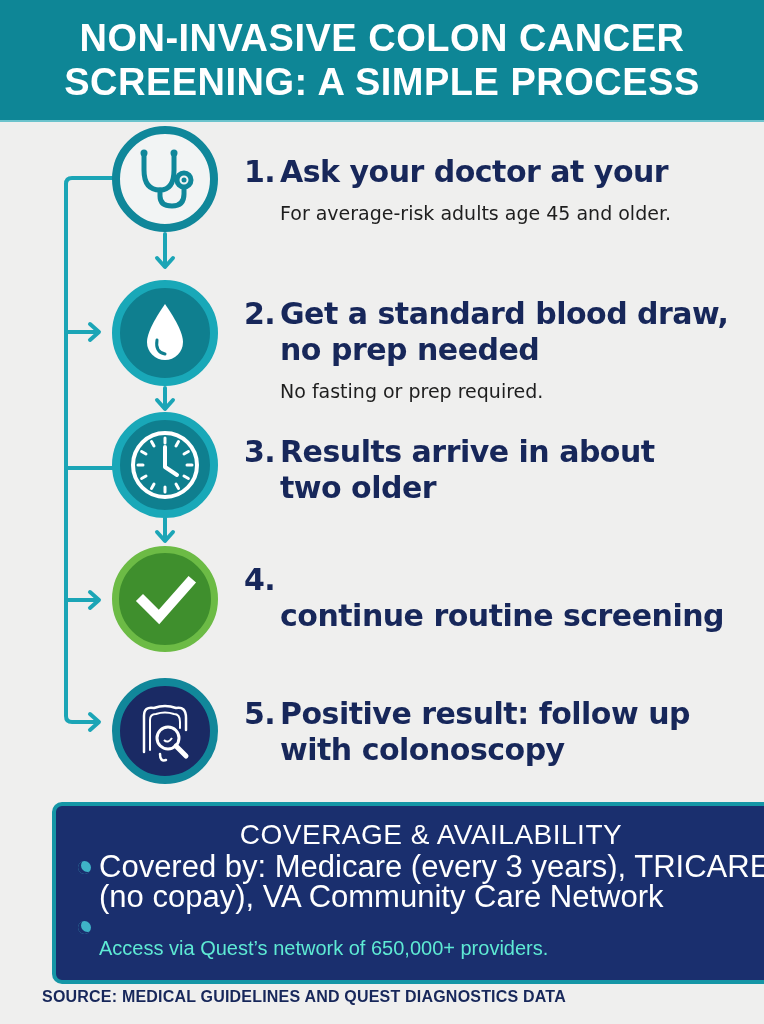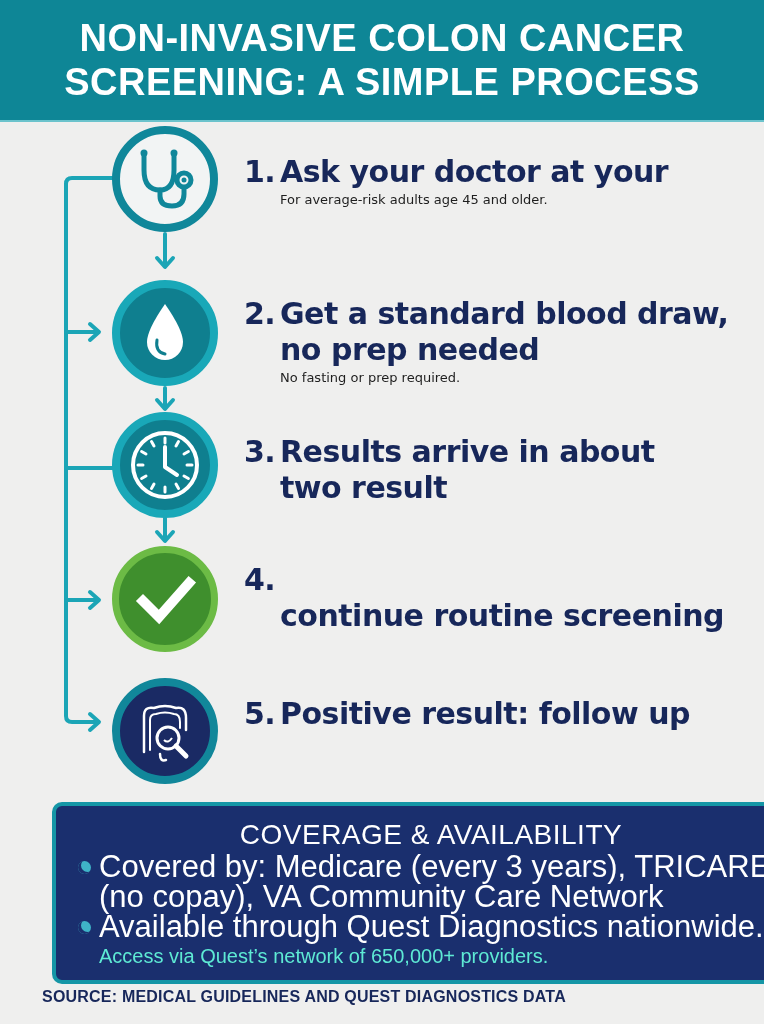--- a/index.html
+++ b/index.html
@@ -25,21 +25,21 @@
     position: absolute; width: 106px; height: 106px; border-radius: 50%;
     display: flex; align-items: center; justify-content: center;
   }
   .step-text { position: absolute; left: 244px; color: #17275a; }
   .step-title {
     display: flex; font-weight: bold; font-size: 30px; line-height: 36px;
     font-family: "DejaVu Sans", sans-serif; letter-spacing: -0.5px;
   }
   .step-num { width: 36px; flex-shrink: 0; }
   .step-sub {
-    margin-left: 36px; margin-top: 2px; font-size: 13px; color: #1e1e1e;
+    margin-left: 36px; margin-top: 12px; font-size: 19px; color: #1e1e1e;
     font-family: "DejaVu Sans", sans-serif;
   }
   .coverage {
     position: absolute; left: 52px; top: 802px; width: 760px; height: 182px;
     background: #1a2f6e; border: 4px solid #1596a6; border-radius: 10px;
     padding: 12px 24px 0 22px; color: #ffffff;
   }
   .cov-title {
     text-align: center; font-size: 28px; font-weight: normal; line-height: 34px;
     letter-spacing: 0.5px;
@@ -168,54 +168,54 @@
     <div class="step-sub">No fasting or prep required.</div>
   </div>
 
   <div class="step-text" style="top:312px;">
     <div class="step-title">
       <span class="step-num">3.</span>
       <span>Results arrive in about</span>
     </div>
     <div class="step-title">
       <span class="step-num"></span>
-      <span>two result</span>
+      <span>two older</span>
     </div>
   </div>
 
   <div class="step-text" style="top:440px;">
     <div class="step-title">
       <span class="step-num">4.</span>
     </div>
     <div class="step-title">
       <span class="step-num"></span>
       <span>continue routine screening</span>
     </div>
   </div>
 
   <div class="step-text" style="top:574px;">
     <div class="step-title">
       <span class="step-num">5.</span>
       <span>Positive result: follow up</span>
     </div>
     <div class="step-title">
       <span class="step-num"></span>
+      <span>with colonoscopy</span>
     </div>
   </div>
 </div>
 
 <div class="coverage">
   <div class="cov-title">COVERAGE &amp; AVAILABILITY</div>
   <div class="cov-item">
     <span class="bullet"></span>
     <span>Covered by: Medicare (every 3 years), TRICARE</span>
   </div>
   <div class="cov-item" style="padding-left:21px;">
     <span>(no copay), VA Community Care Network</span>
   </div>
   <div class="cov-item">
     <span class="bullet"></span>
-    <span>Available through Quest Diagnostics nationwide.</span>
   </div>
   <div class="cov-sub">Access via Quest’s network of 650,000+ providers.</div>
 </div>
 
 <div class="source">SOURCE: MEDICAL GUIDELINES AND QUEST DIAGNOSTICS DATA</div>
 
 </body></html>

